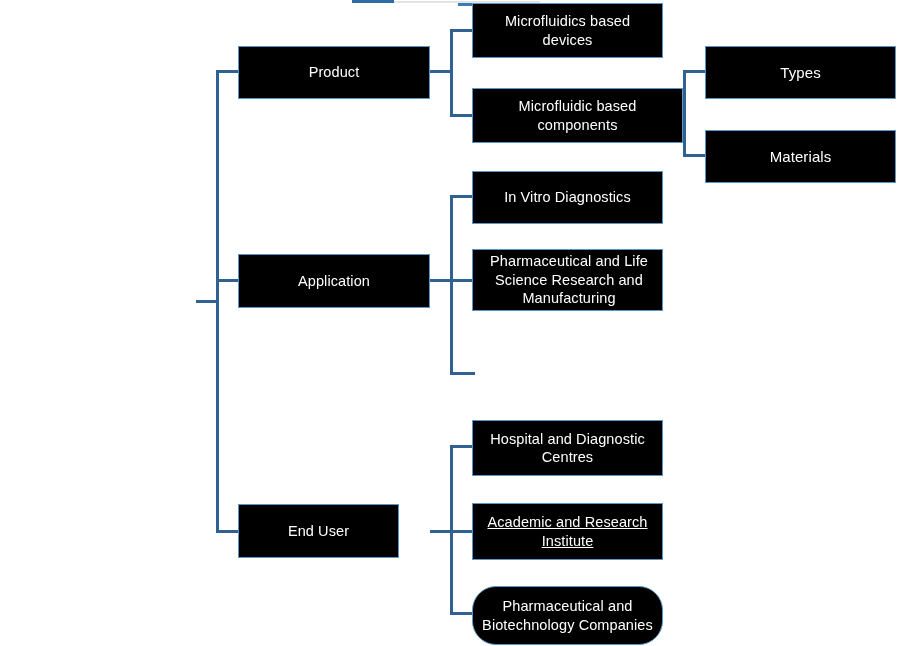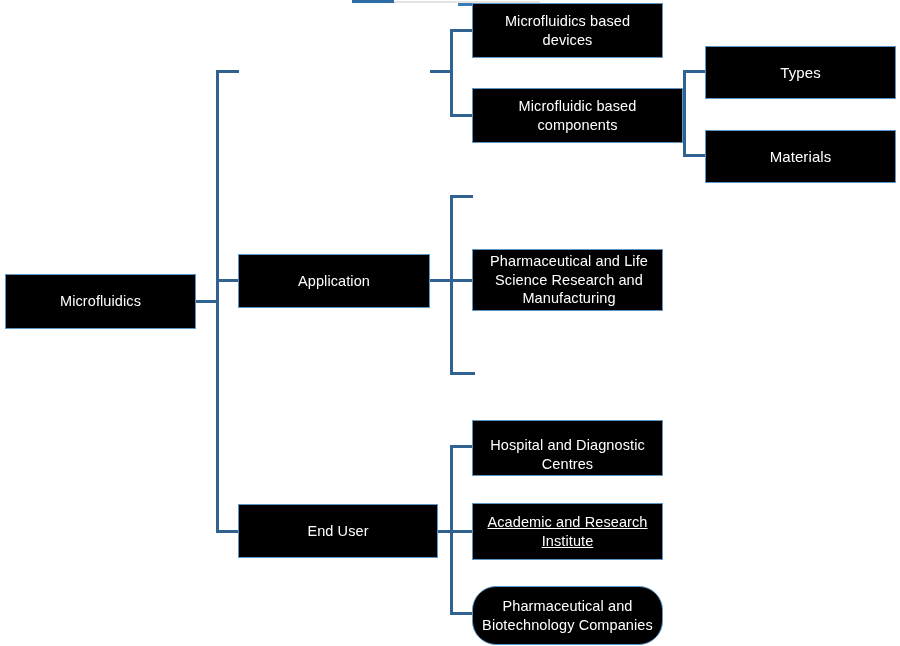--- a/index.html
+++ b/index.html
@@ -101,56 +101,59 @@
   <div class="conn h" style="left:450px; top:195px; width:23px; height:3px;"></div>
   <div class="conn h" style="left:450px; top:279px; width:23px; height:3px;"></div>
   <div class="conn h" style="left:450px; top:372px; width:25px; height:3px;"></div>
 
   <div class="conn h" style="left:430px; top:530px; width:22px; height:3px;"></div>
   <div class="conn v" style="left:450px; top:445px; width:3px; height:170px;"></div>
   <div class="conn h" style="left:450px; top:445px; width:23px; height:3px;"></div>
   <div class="conn h" style="left:450px; top:530px; width:23px; height:3px;"></div>
   <div class="conn h" style="left:450px; top:612px; width:23px; height:3px;"></div>
 
-  <div class="node root" style="left:5px; top:274px; width:191px; height:55px;">
-    <span class="label">Microfluidics</span>
+
+  <div class="node level2" style="left:238px; top:46px; width:192px; height:53px;">
+    <span class="label">Product</span>
   </div>
-
 
   <div class="node level2" style="left:238px; top:254px; width:192px; height:54px;">
     <span class="label">Application</span>
   </div>
 
-  <div class="node level2" style="left:238px; top:504px; width:200px; height:54px;">
+  <div class="node level2" style="left:238px; top:504px; width:161px; height:54px;">
     <span class="label">End User</span>
   </div>
 
   <div class="node level3" style="left:472px; top:3px; width:191px; height:55px;">
     <span class="label">Microfluidics based devices</span>
   </div>
 
   <div class="node level3" style="left:472px; top:88px; width:211px; height:55px;">
     <span class="label">Microfluidic based components</span>
   </div>
 
   <div class="node level4" style="left:705px; top:46px; width:191px; height:53px;">
     <span class="label">Types</span>
   </div>
 
   <div class="node level4" style="left:705px; top:130px; width:191px; height:53px;">
     <span class="label">Materials</span>
   </div>
 
+  <div class="node level3" style="left:472px; top:171px; width:191px; height:53px;">
+    <span class="label">In Vitro Diagnostics</span>
+  </div>
 
   <div class="node level3" style="left:472px; top:249px; width:191px; height:62px;padding-left:9px;">
     <span class="label">Pharmaceutical and Life Science Research and Manufacturing</span>
   </div>
 
 
-  <div class="node level3" style="left:472px; top:420px; width:191px; height:56px;align-items:flex-end;">
+  <div class="node level3" style="left:472px; top:420px; width:191px; height:56px;">
     <span class="label">Hospital and Diagnostic Centres</span>
   </div>
 
   <div class="node level3" style="left:472px; top:503px; width:191px; height:57px;text-decoration:underline;">
     <span class="label">Academic and Research Institute</span>
   </div>
 
   <div class="node level3" style="left:472px; top:586px; width:191px; height:59px;border-radius:24px;">
     <span class="label">Pharmaceutical and Biotechnology Companies</span>
   </div>

